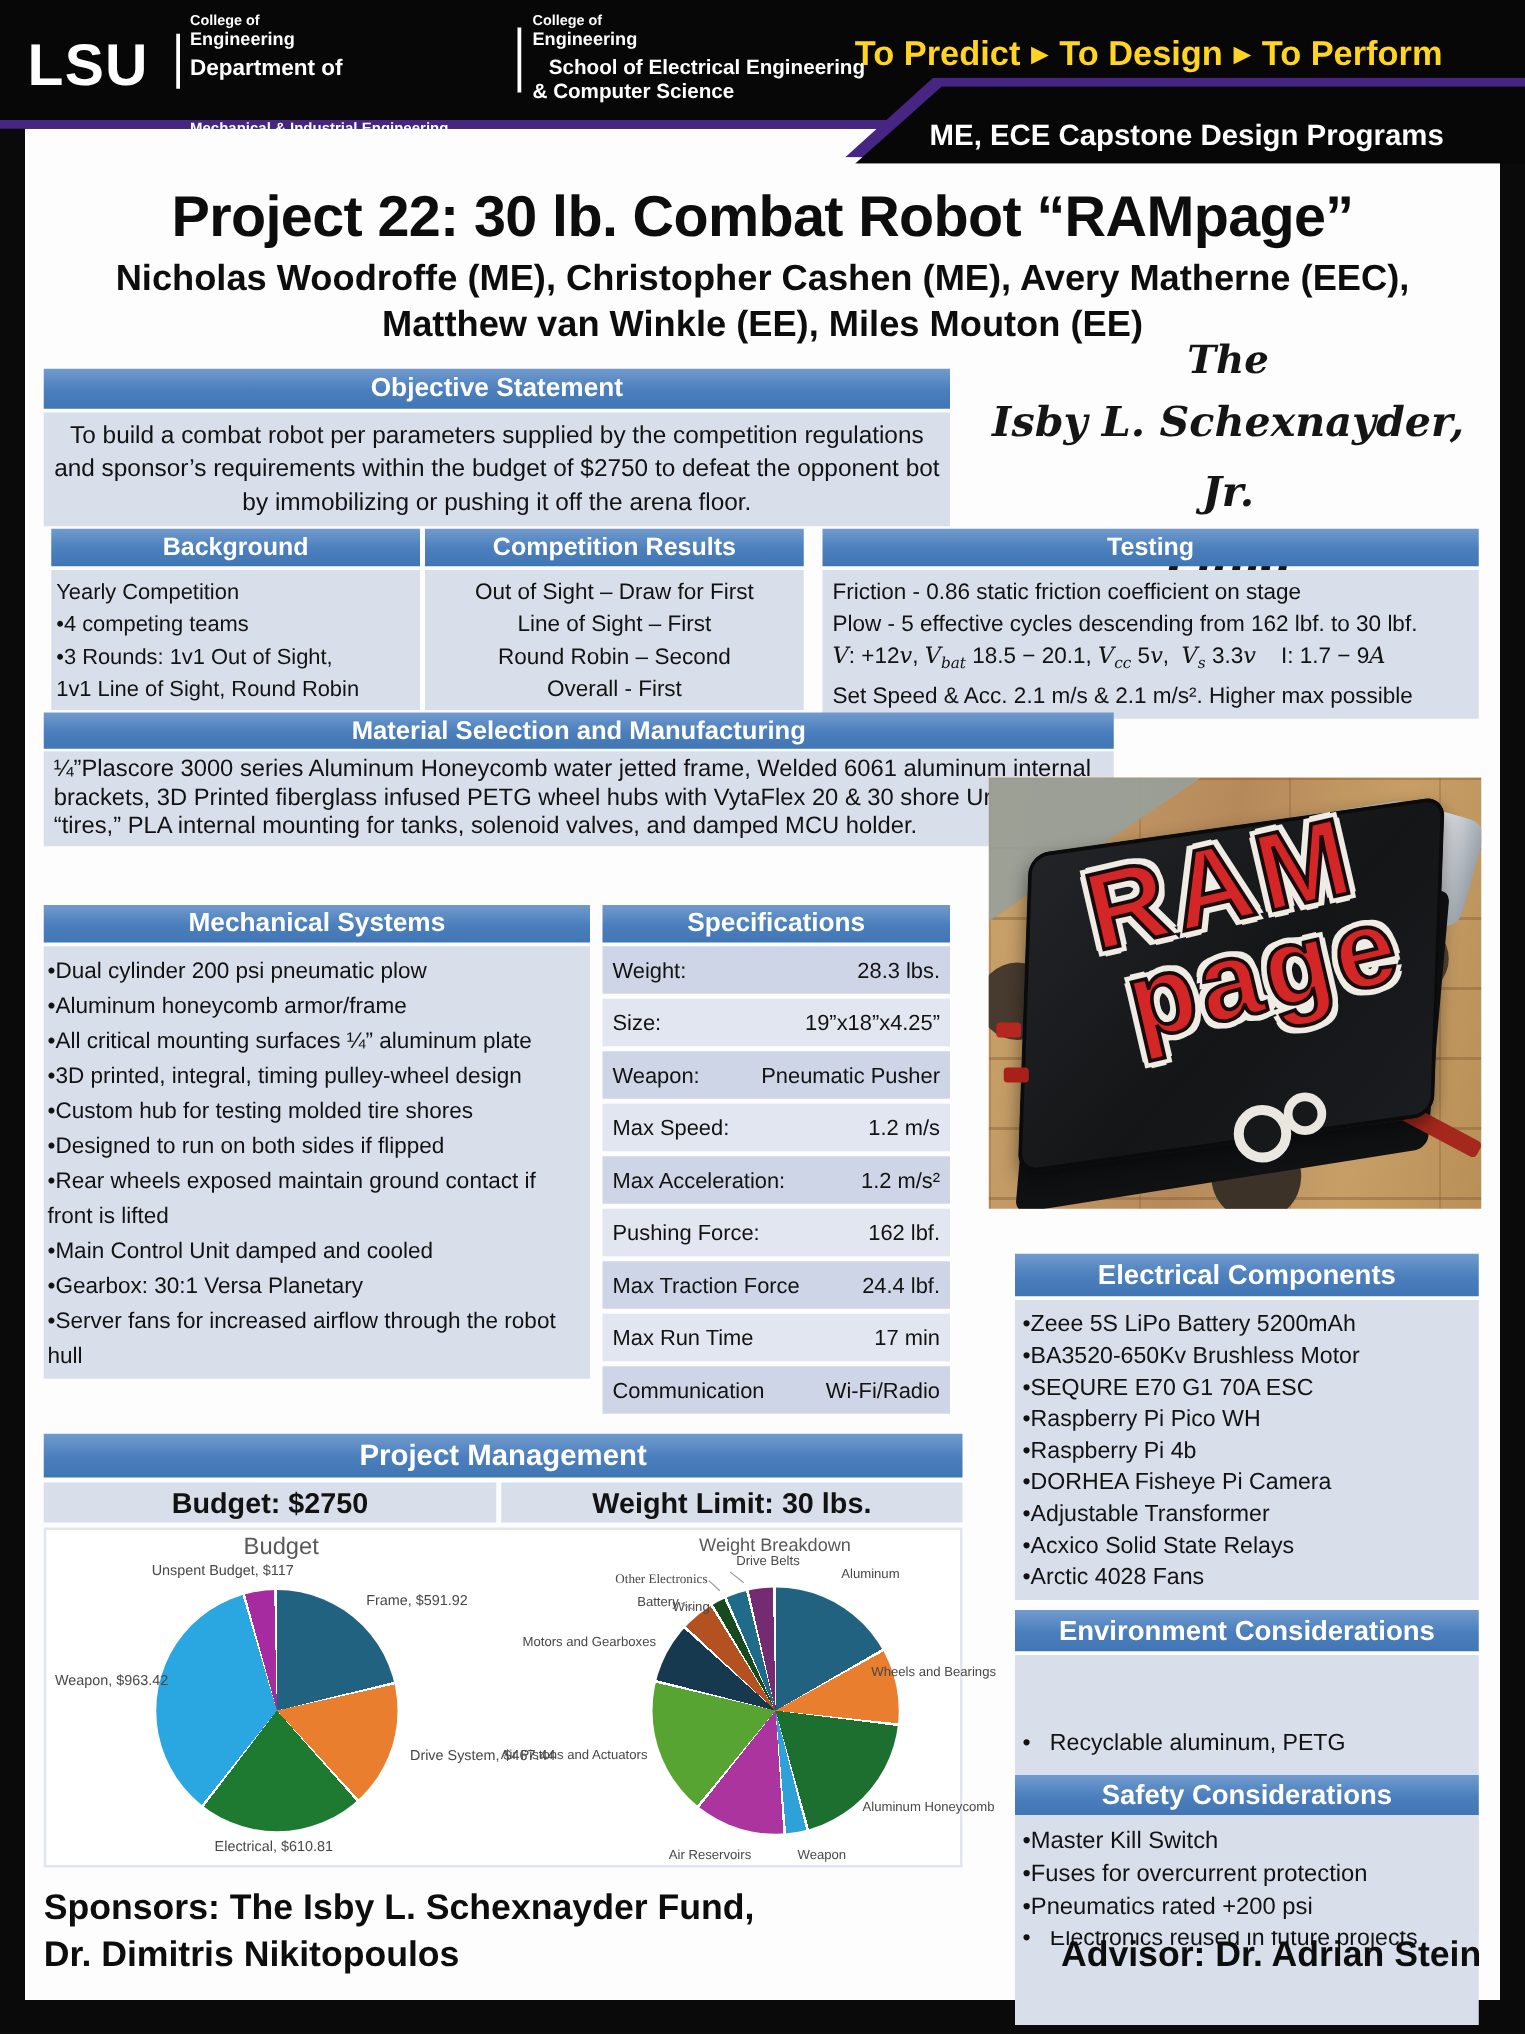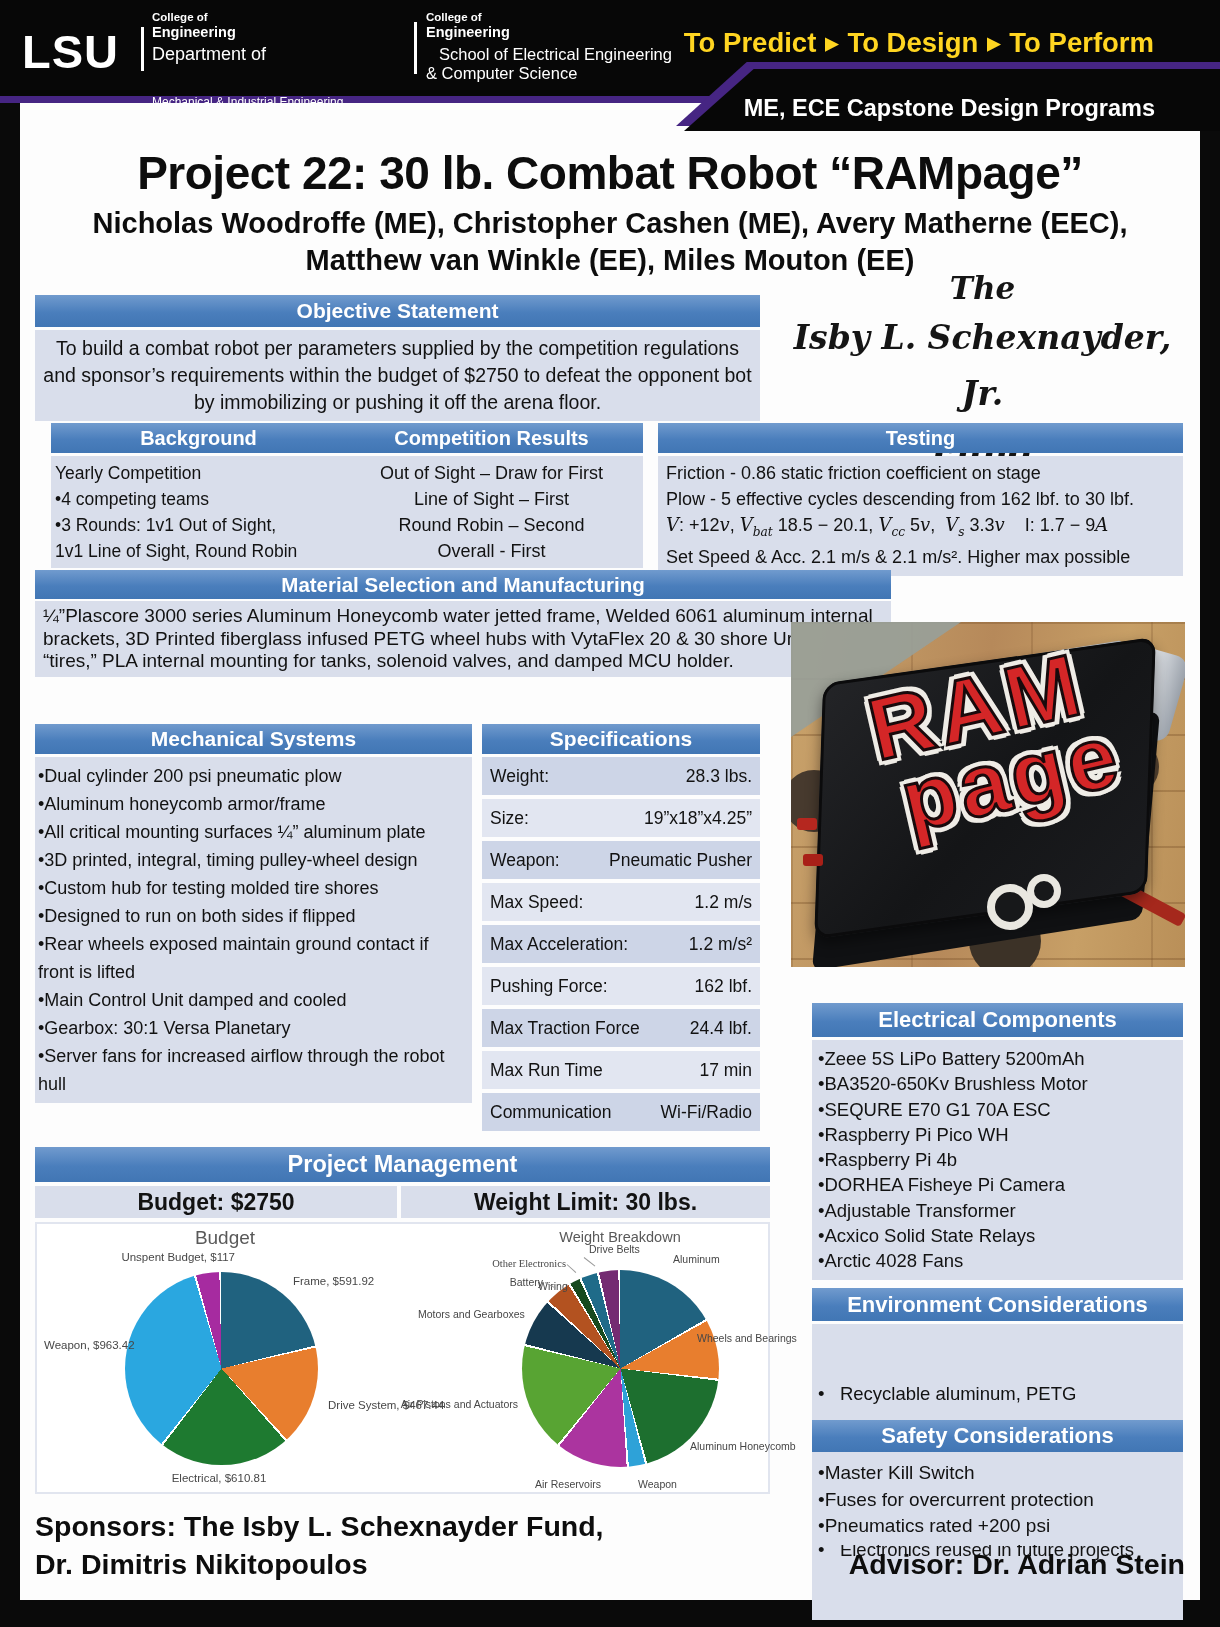--- a/index.html
+++ b/index.html
@@ -10,21 +10,21 @@
   .panel{background:#d9deeb;color:#121212;}
   .srow{display:flex;justify-content:space-between;align-items:center;padding:0 8px;font-size:17.5px;color:#121212;}
   .srow.dark{background:#cdd5e7;}
   .srow.light{background:#e2e6f1;}
   .plab{position:absolute;color:#474747;white-space:nowrap;}
   .lead{position:absolute;background:#9a9a9a;height:1px;transform-origin:left center;}
   .math i{font-family:"DejaVu Serif",serif;font-style:italic;}
   .math sub{font-size:68%;}
   .fund{font-family:"DejaVu Serif",serif;font-style:italic;font-weight:bold;color:#151515;text-align:center;}
   .pie{position:absolute;border-radius:50%;}
-  .bannertxt{color:#fff;line-height:1.12;}
+  .bannertxt{color:#fff;line-height:1.12;font-weight:bold;}
 </style>
 </head>
 <body>
 
 <div class="poster">
 
   <div class="white"></div>
 
   <div class="abs" style="left:0;top:0;width:1220px;height:96px;background:#070707;"></div>
   <div class="abs" style="left:0;top:96px;width:1220px;height:7px;background:#462583;"></div>
@@ -64,21 +64,21 @@
     <div style="font-size:31px;line-height:44px;">The</div>
     <div style="font-size:33px;line-height:56px;">Isby L. Schexnayder, Jr.</div>
     <div style="font-size:36px;line-height:56px;">Fund</div>
   </div>
 
   <div class="abs" style="left:35px;top:295px;width:725px;">
     <div class="hdr" style="height:32px;line-height:32px;font-size:21px;">Objective Statement</div>
     <div class="panel" style="margin-top:3px;padding:5px 8px;font-size:19.5px;line-height:27px;text-align:center;">To build a combat robot per parameters supplied by the competition regulations and sponsor’s requirements within the budget of $2750 to defeat the opponent bot by immobilizing or pushing it off the arena floor.</div>
   </div>
 
-  <div class="abs" style="left:51px;top:423px;width:295px;">
+  <div class="abs" style="left:41px;top:423px;width:295px;">
     <div class="hdr" style="height:30px;line-height:30px;font-size:20px;">Background</div>
     <div class="panel" style="margin-top:3px;padding:4px 4px;font-size:17.5px;line-height:26px;">
       <div>Yearly Competition</div>
       <div>•4 competing teams</div>
       <div>•3 Rounds: 1v1 Out of Sight,</div>
       <div>1v1 Line of Sight, Round Robin</div>
     </div>
   </div>
 
   <div class="abs" style="left:340px;top:423px;width:303px;">

